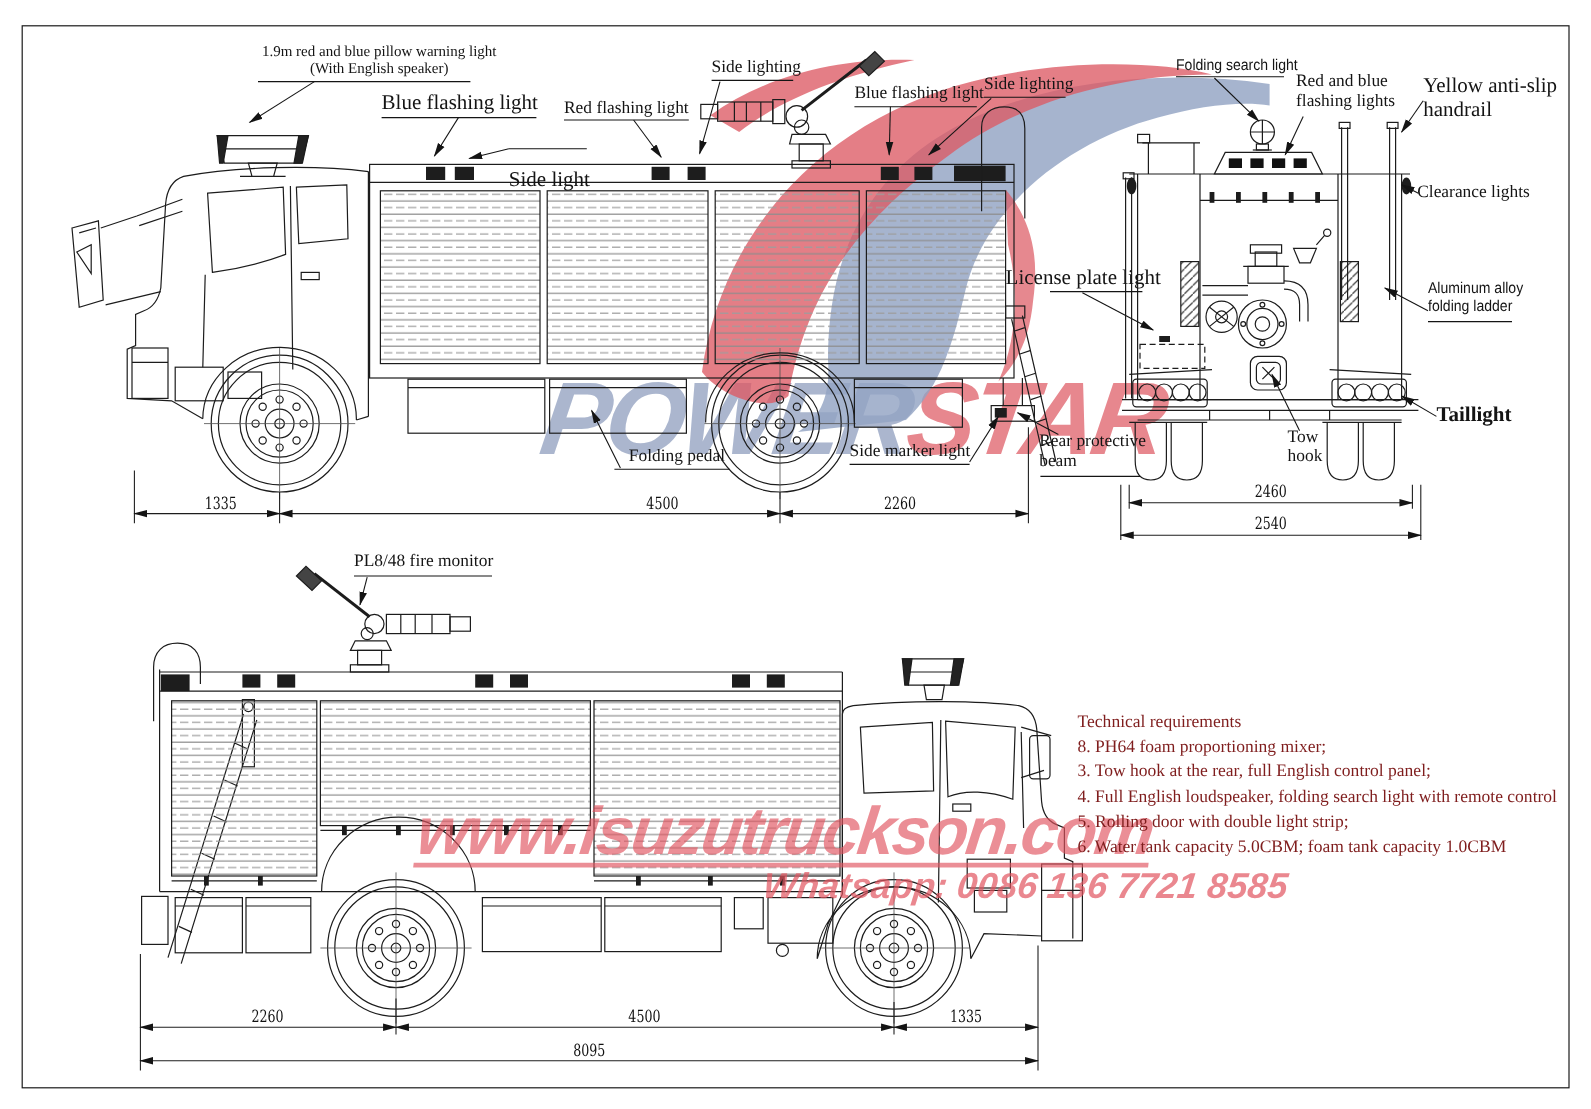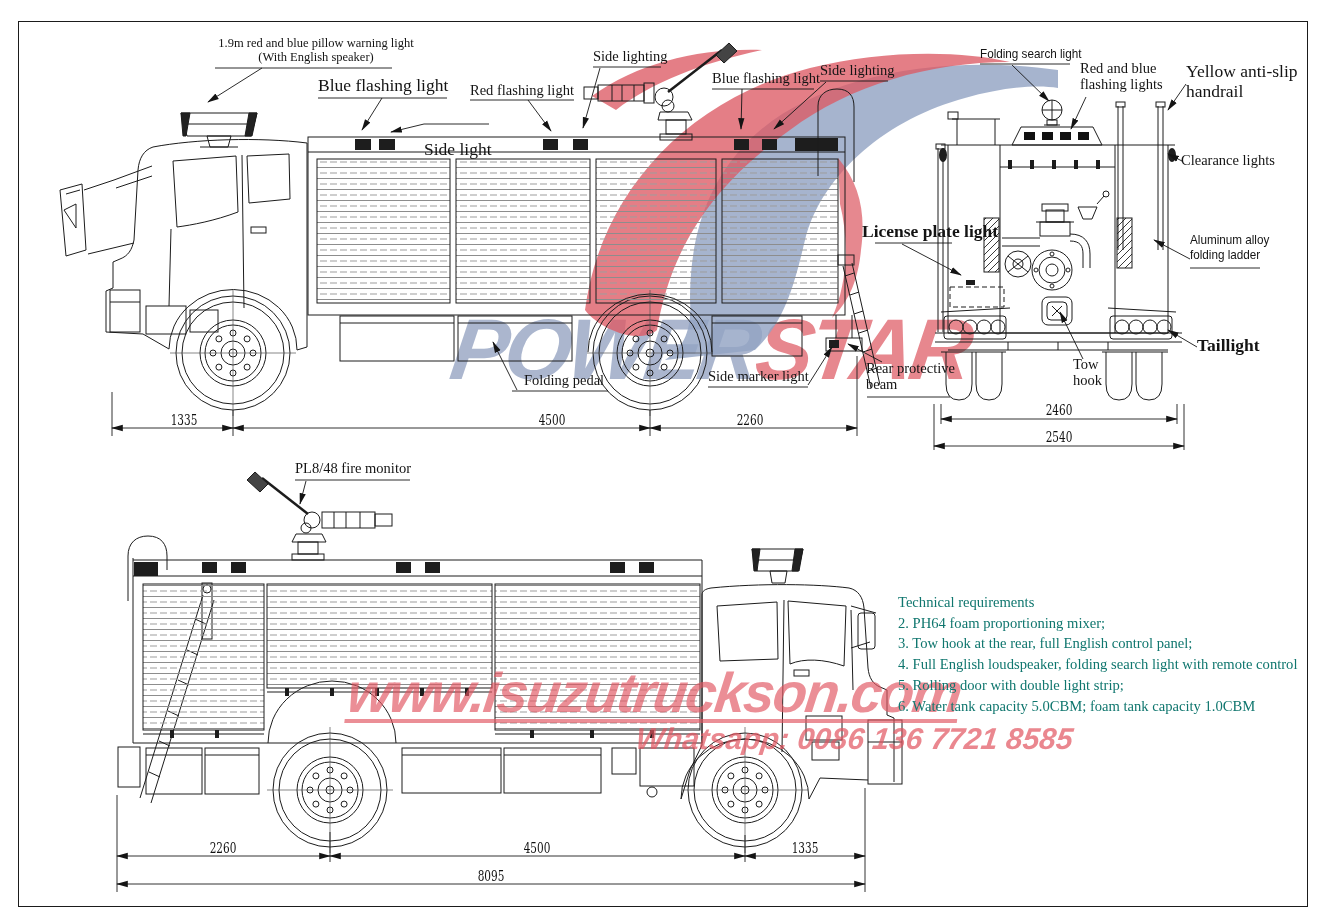--- a/index.html
+++ b/index.html
@@ -24,21 +24,21 @@
   .lbl{position:absolute;z-index:4;color:#141414;line-height:1.12;}
   .lg{font-size:17.5px;}
   .md{font-size:14.5px;}
   .sm{font-size:12.5px;}
   .cond{font-family:"Liberation Sans",sans-serif;font-size:13px;transform:scaleX(.9);transform-origin:left top;}
   .ctr{text-align:center;}
   
   .dim{position:absolute;z-index:4;color:#111;font-family:"DejaVu Serif",serif;font-size:14px;
        transform:translateX(-50%) scaleX(.75);white-space:nowrap;}
   
-  #tech{position:absolute;left:898px;top:592px;width:404px;z-index:4;color:#0f766e;
+  #tech{position:absolute;left:898px;top:592px;width:404px;z-index:4;color:#7f1d1d;
         font-size:14.6px;line-height:1.42;}
 </style>
 </head>
 <body>
 
 <div id="stage">
 
   <div id="frame"></div>
 
   <div id="brand"><span class="b1" style="color:#97a5c3">POWER</span><span class="b2" style="color:#df5f69">STAR</span></div>
@@ -370,21 +370,21 @@
   <div class="lbl lg" style="left:318px;top:76px;">Blue flashing light</div>
   <div class="lbl md" style="left:470px;top:82px;">Red flashing light</div>
   <div class="lbl lg" style="left:424px;top:103px;margin-top:37px;">Side light</div>
   <div class="lbl md" style="left:593px;top:48px;">Side lighting</div>
   <div class="lbl md" style="left:712px;top:70px;">Blue flashing light</div>
   <div class="lbl md" style="left:820px;top:62px;">Side lighting</div>
   <div class="lbl cond" style="left:980px;top:47px;">Folding search light</div>
   <div class="lbl md" style="left:1080px;top:60px;width:112px;">Red and blue flashing lights</div>
   <div class="lbl lg" style="left:1186px;top:62px;width:122px;">Yellow anti-slip handrail</div>
   <div class="lbl md" style="left:1181px;top:152px;">Clearance lights</div>
-  <div class="lbl lg" style="left:862px;top:222px;font-weight:bold;">License plate light</div>
+  <div class="lbl lg" style="left:838px;top:222px;">License plate light</div>
   <div class="lbl cond" style="left:1190px;top:233px;width:112px;">Aluminum alloy folding ladder</div>
   <div class="lbl lg" style="left:1197px;top:336px;font-weight:bold;">Taillight</div>
   <div class="lbl md" style="left:1073px;top:356px;width:50px;">Tow hook</div>
   <div class="lbl md" style="left:866px;top:360px;width:108px;">Rear protective beam</div>
   <div class="lbl md" style="left:708px;top:368px;text-align:right;">Side marker light</div>
   <div class="lbl md" style="left:512px;top:372px;margin-left:12px;">Folding pedal</div>
   <div class="lbl md" style="left:295px;top:460px;">PL8/48 fire monitor</div>
 
   <div class="dim" style="left:184px;top:412px;">1335</div>
   <div class="dim" style="left:552px;top:412px;">4500</div>
@@ -392,21 +392,21 @@
   <div class="dim" style="left:1059px;top:402px;">2460</div>
   <div class="dim" style="left:1059px;top:429px;">2540</div>
   <div class="dim" style="left:223px;top:840px;">2260</div>
   <div class="dim" style="left:537px;top:840px;">4500</div>
   <div class="dim" style="left:805px;top:840px;">1335</div>
   <div class="dim" style="left:491px;top:868px;">8095</div>
 
   <div id="tech">
     <div>Technical requirements</div>
     <div>
-        <div>2. PH64 foam proportioning mixer;</div>
+        <div>8. PH64 foam proportioning mixer;</div>
         <div>3. Tow hook at the rear, full English control panel;</div>
         <div>4. Full English loudspeaker, folding search light with remote control</div>
         <div>5. Rolling door with double light strip;</div>
         <div>6. Water tank capacity 5.0CBM; foam tank capacity 1.0CBM</div>
       </div>
   </div>
 
 </div>
 
 </body></html>

